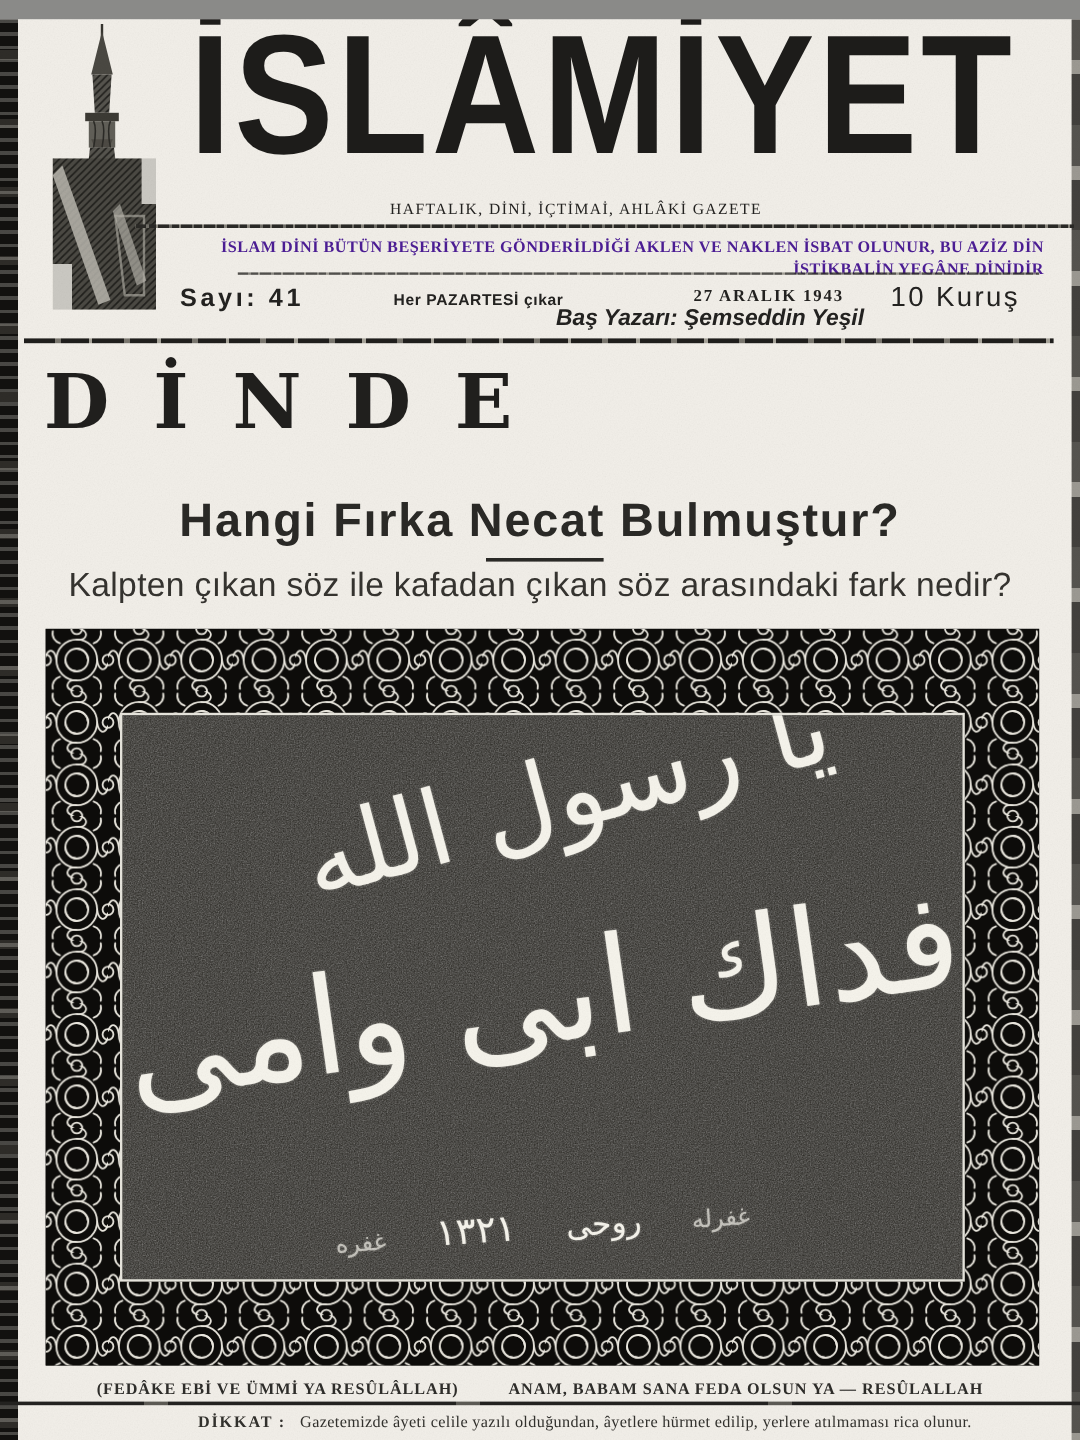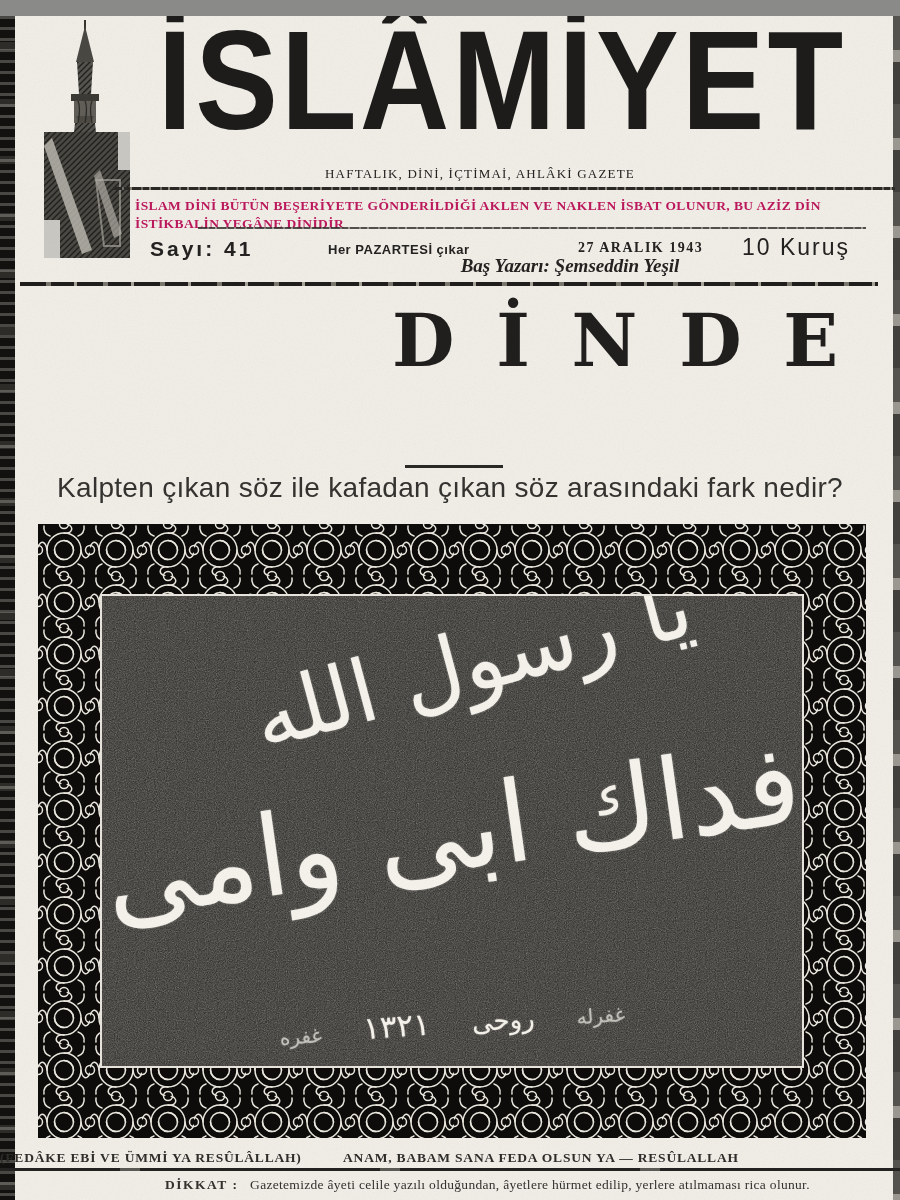--- a/index.html
+++ b/index.html
@@ -27,40 +27,40 @@
     transform:scaleY(1.14); transform-origin:top center;
     color:#1d1c1a; white-space:nowrap;
   }
   .masthead-sub{
     left:140px; top:150px; width:680px; text-align:center;
     font-family:"Liberation Serif",serif; font-weight:400; font-size:13px; letter-spacing:1.2px;
   }
   .rule{background:repeating-linear-gradient(90deg,#2a2926 0 9px,#6f6d66 9px 11px,#2a2926 11px 17px,#8a877e 17px 19px);}
   .rule-1{left:113px; top:171px; width:782px; height:3px;}
   .motto{
-    left:135px; top:181px; width:735px; text-align:left;
+    left:135px; top:181px; width:735px; text-align:right;
     font-family:"Liberation Serif",serif; font-weight:700; font-size:13.5px;
-    letter-spacing:.4px; line-height:1.3; color:#be185d;
+    letter-spacing:.4px; line-height:1.3; color:#4c1d95;
   }
   .rule-2{left:198px; top:211px; width:668px; height:2px; opacity:.8;}
   .issue{left:150px; top:221px; font-size:21px; font-weight:700; letter-spacing:3px;}
   .freq{left:328px; top:226px; font-size:13px; font-weight:700; letter-spacing:.5px;}
   .date{left:578px; top:224px; font-family:"Liberation Serif",serif; font-size:14px; font-weight:700; letter-spacing:1.5px;text-align:right;}
   .price{left:742px; top:218px; font-size:23px; font-weight:400; letter-spacing:2px;}
   .editor{
-    left:420px; top:239px; width:300px; text-align:center;
-    font-family:Liberation Serif, serif; font-style:italic; font-size:19px; font-weight:600;
+    left:420px; top:239px; width:300px; text-align:right;
+    font-family:Liberation Sans, sans-serif; font-style:italic; font-size:19px; font-weight:600;
   }
   .rule-3{left:20px; top:266px; width:858px; height:4px;
     background:repeating-linear-gradient(90deg,#1f1e1c 0 26px,#7a776f 26px 31px,#1f1e1c 31px 54px,#a7a49a 54px 57px);}
   
   .headline-main{
-    left:0; top:282px; width:880px; text-align:right;
+    left:0; top:282px; width:880px; text-align:left;
     font-family:"DejaVu Serif","Liberation Serif",serif; font-weight:700;
-    font-size:72px; letter-spacing:.58em; text-indent:.58em; color:#201f1d;
+    font-size:63px; letter-spacing:.58em; text-indent:.58em; color:#201f1d;
   }
   .headline-sub1{
     left:0; top:397px; width:900px; text-align:center;
     font-weight:800; font-size:39px; letter-spacing:1.5px; color:#2a2926;
   }
   .divider{left:405px; top:449px; width:98px; height:3px; background:#2a2926;}
   .headline-sub2{
     left:0; top:456px; width:900px; text-align:center;
     font-weight:400; font-size:28px; letter-spacing:.3px; color:#35332f;
   }
@@ -76,21 +76,21 @@
   .cal-1{top:16px; left:70px; width:600px; text-align:center; font-size:86px; transform:rotate(-15deg);}
   .cal-2{top:170px; left:-6px; width:712px; text-align:center; font-size:112px; transform:rotate(-8deg);}
   .cal-sig{
     bottom:26px; left:0; width:100%; display:flex; justify-content:center; align-items:baseline; gap:42px;
     transform:rotate(-4deg); font-size:26px;
   }
   .cal-sig .faint{opacity:.7; font-size:20px;}
   .cal-sig .year{font-size:31px; letter-spacing:8px;}
   
   .caption{
-    left:0; top:1134px; width:900px; text-align:left;
+    left:0; top:1134px; width:900px; text-align:center;
     font-family:"Liberation Serif",serif; font-weight:700; font-size:13.5px; letter-spacing:.8px; color:#2e2d2a;
   }
   .caption .gap{display:inline-block; width:38px;}
   .rule-4{left:0; top:1152px; width:900px; height:3px;
     background:repeating-linear-gradient(90deg,#232220 0 120px,#5d5b55 120px 140px,#232220 140px 260px);}
   .notice{
     left:165px; top:1161px; width:730px;
     font-family:"Liberation Serif",serif; font-size:13.5px; color:#32312d; letter-spacing:.3px;
   }
   .notice b{font-weight:700; letter-spacing:1.5px; margin-right:8px;}
@@ -169,20 +169,21 @@
   </div>
   <div class="abs rule rule-2"></div>
   <div class="abs issue">Sayı: 41</div>
   <div class="abs freq">Her PAZARTESİ çıkar</div>
   <div class="abs date">27 ARALIK 1943</div>
   <div class="abs price">10 Kuruş</div>
   <div class="abs editor">Baş Yazarı:  Şemseddin Yeşil</div>
   <div class="abs rule-3"></div>
 
   <div class="abs headline-main">DİNDE</div>
+  <div class="abs headline-sub1">Hangi Fırka Necat Bulmuştur?</div>
   <div class="abs divider"></div>
   <div class="abs headline-sub2">Kalpten çıkan söz  ile kafadan çıkan söz arasındaki fark nedir?</div>
 
   <div class="abs panel">
     <svg class="lace" width="828" height="614">
       <rect width="828" height="614" fill="url(#lace)"></rect>
     </svg>
     <div class="panel-inner">
       <svg class="noise" width="100%" height="100%">
         <rect width="100%" height="100%" filter="url(#grainF)"></rect>

